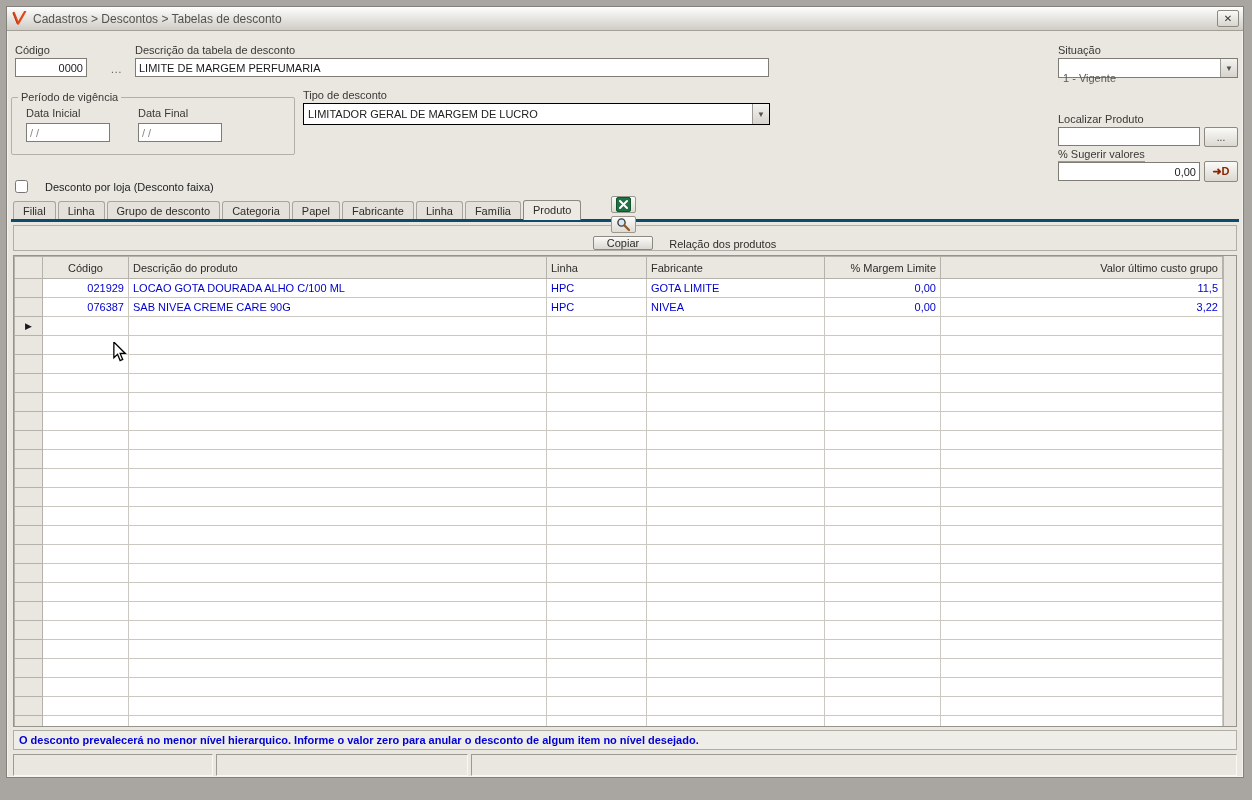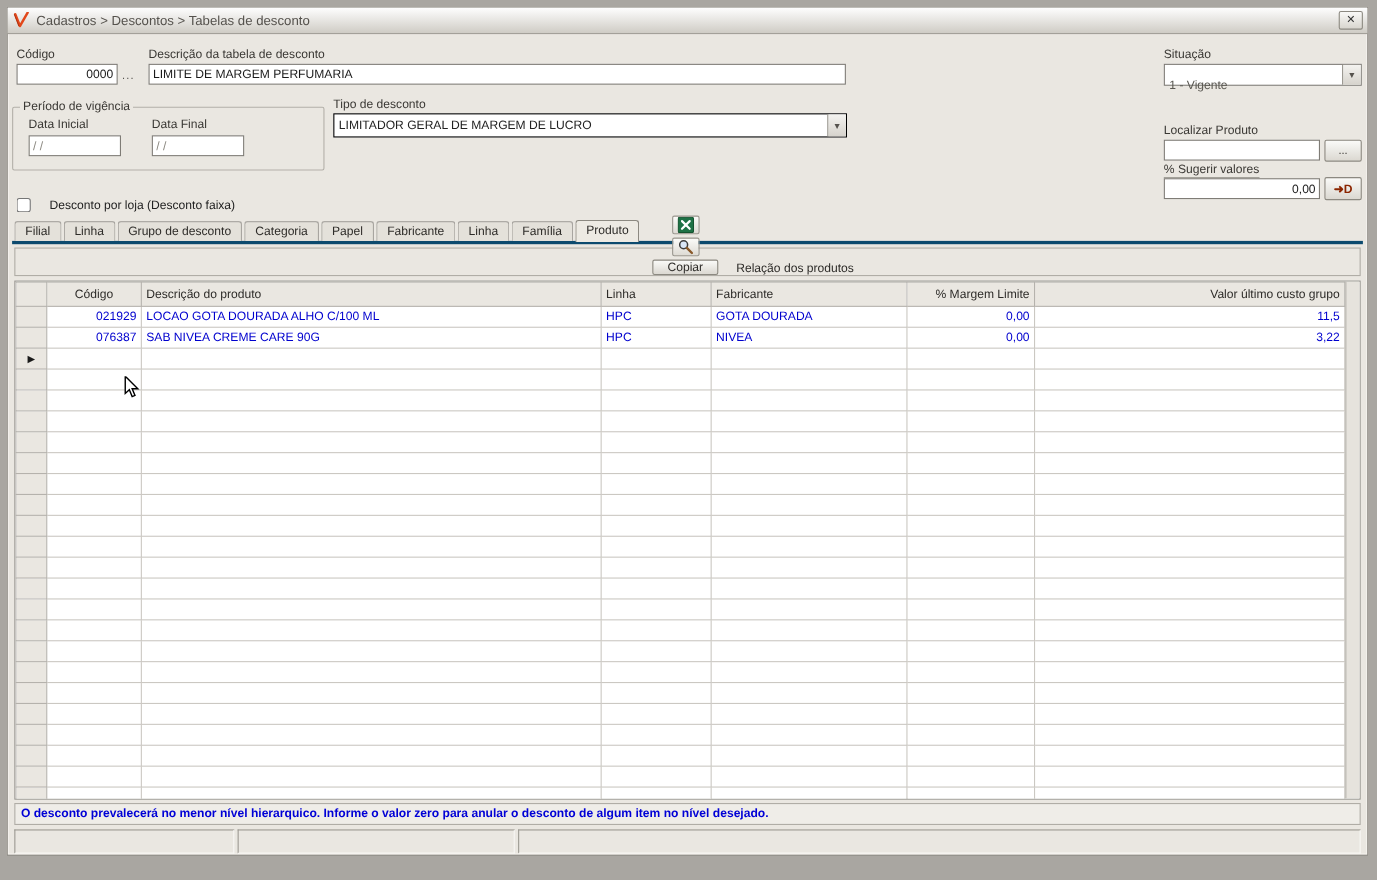--- a/index.html
+++ b/index.html
@@ -155,21 +155,21 @@
         <path d="M2 2 L6.5 13.5 L14 0.5" fill="none" stroke="#E2481B" stroke-width="2.4" stroke-linecap="round" stroke-linejoin="round"></path>
         <path d="M1 2 L5.5 13.5" fill="none" stroke="#B23310" stroke-width="1"></path>
       </svg>
     </span>
     <span class="title">Cadastros &gt; Descontos &gt; Tabelas de desconto</span>
     <button class="close-btn">✕</button>
   </div>
 
   <div class="form">
     <span class="lbl" style="left:8px; top:13px;">Código</span>
-    <input class="tbox num" style="left: 8px; top: 27px; width: 92px;" readonly="" value="0000">
+    <input class="tbox num" style="left: 8px; top: 27px; width: 72px;" readonly="" value="0000">
     <button class="mini-browse" style="left:104px; top:33px;">...</button>
 
     <span class="lbl" style="left:128px; top:13px;">Descrição da tabela de desconto</span>
     <input class="tbox" style="left: 128px; top: 27px; width: 634px;" readonly="" value="LIMITE DE MARGEM PERFUMARIA">
 
     <span class="lbl" style="left:1051px; top:13px;">Situação</span>
     <div class="combo" style="left:1051px; top:27px; width:180px;">
       <span class="val dim">1 - Vigente</span>
       <span class="arrow">▼</span>
     </div>
@@ -252,21 +252,21 @@
           <th class="rt">% Margem Limite</th>
           <th class="rt">Valor último custo grupo</th>
         </tr>
       </thead>
       <tbody>
         <tr>
           <td class="rowsel"></td>
           <td class="rt">021929</td>
           <td>LOCAO GOTA DOURADA ALHO C/100 ML</td>
           <td>HPC</td>
-          <td>GOTA DOURADA</td>
+          <td>GOTA LIMITE</td>
           <td class="rt">0,00</td>
           <td class="rt">11,5</td>
         </tr>
         <tr>
           <td class="rowsel"></td>
           <td class="rt">076387</td>
           <td>SAB NIVEA CREME CARE 90G</td>
           <td>HPC</td>
           <td>NIVEA</td>
           <td class="rt">0,00</td>

